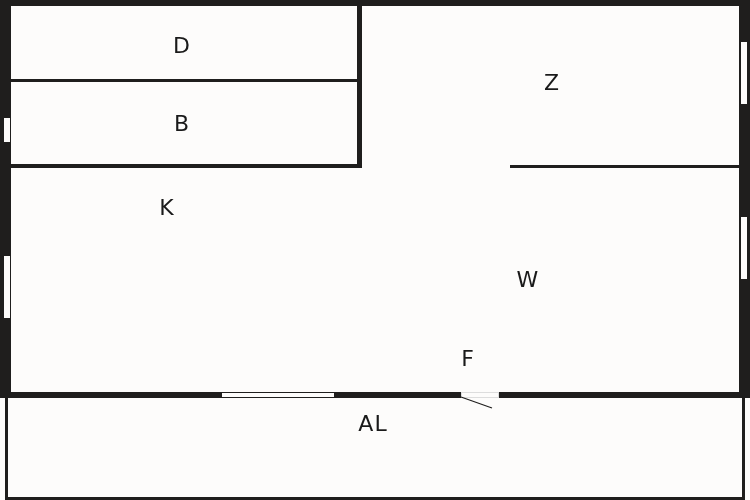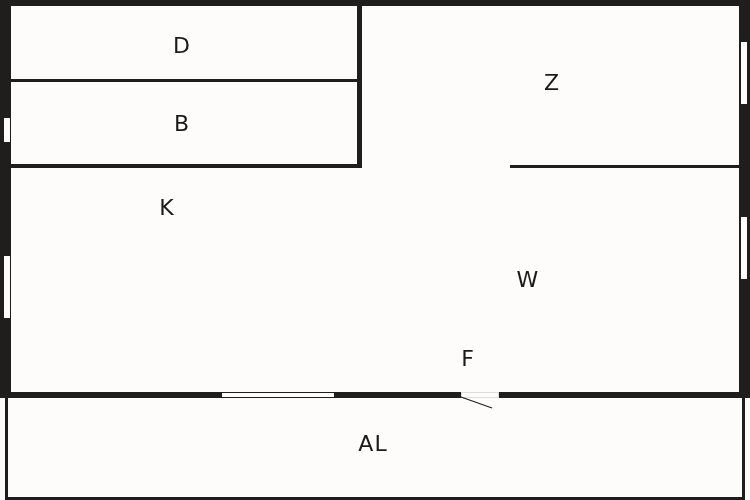--- a/index.html
+++ b/index.html
@@ -56,14 +56,14 @@
   <div class="thin" style="left:5px;top:398px;width:3px;height:102px;"></div>
   <div class="thin" style="left:742px;top:398px;width:3px;height:102px;"></div>
   <div class="thin" style="left:5px;top:497px;width:740px;height:3px;"></div>
 
   <div class="label" style="left:182px;top:45px;">D</div>
   <div class="label" style="left:182px;top:123px;">B</div>
   <div class="label" style="left:167px;top:207px;">K</div>
   <div class="label" style="left:552px;top:82px;">Z</div>
   <div class="label" style="left:528px;top:279px;">W</div>
   <div class="label" style="left:468px;top:358px;">F</div>
-  <div class="label" style="left:373px;top:443px;">AL</div>
+  <div class="label" style="left:373px;top:423px;">AL</div>
 </div>
 
 </body></html>

